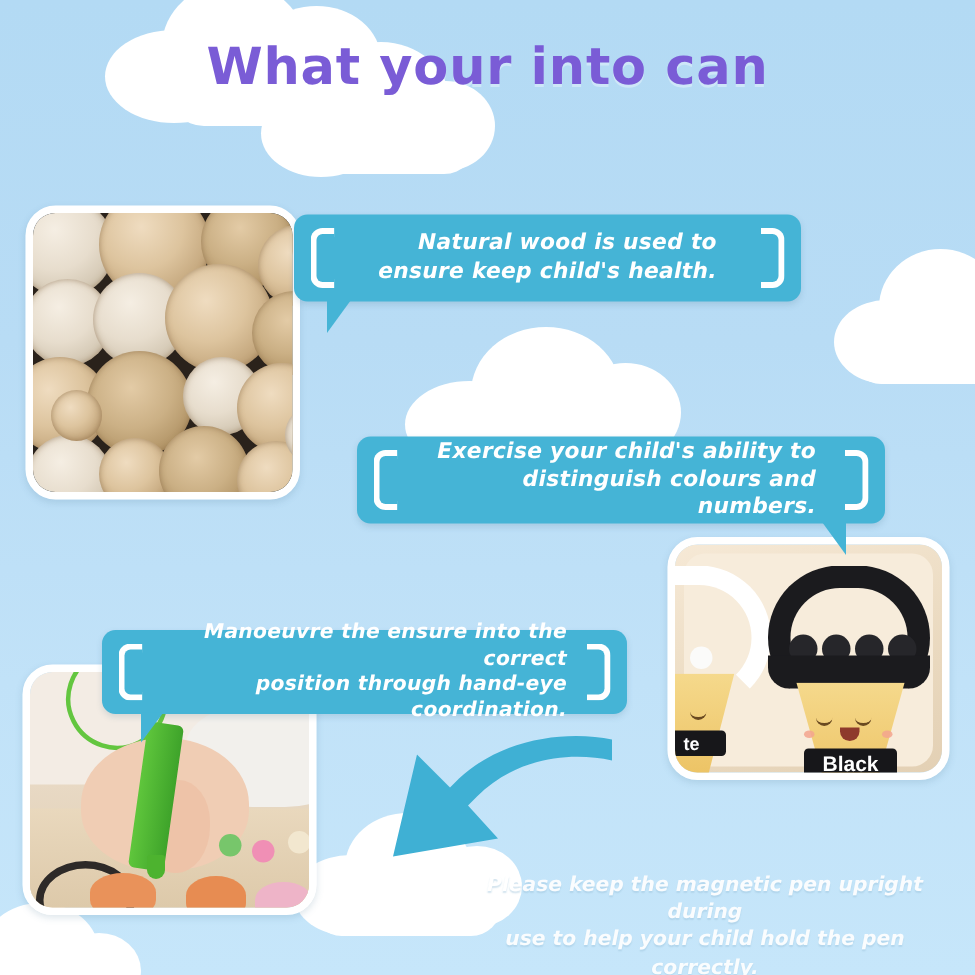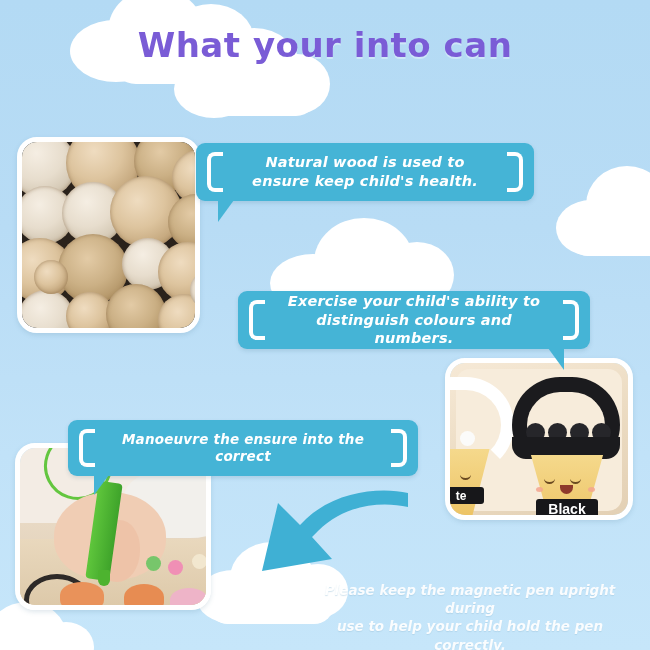--- a/index.html
+++ b/index.html
@@ -66,21 +66,21 @@
   
   .bubble{
     position:absolute;
     background:#45b4d6;
     border-radius:9px;
     box-sizing:border-box;
     color:#ffffff;
     font-family:"DejaVu Sans", sans-serif;
     font-weight:bold;
     font-style:italic;
-    text-align:center;
+    text-align:right;
     display:flex;align-items:center;justify-content:center;
     box-shadow:0 2px 4px rgba(60,110,140,.18);
   }
   .bubble .txt{padding:0 46px;line-height:1.28;letter-spacing:.2px;}
   
   .brk{position:absolute;border-color:#ffffff;border-style:solid;box-sizing:border-box;}
   .brk.l{left:11px;top:9px;bottom:9px;width:16px;border-width:4px 0 4px 4px;
     border-top-left-radius:8px;border-bottom-left-radius:8px;}
   .brk.r{right:11px;top:9px;bottom:9px;width:16px;border-width:4px 4px 4px 0;
     border-top-right-radius:8px;border-bottom-right-radius:8px;}
@@ -266,20 +266,21 @@
       <span>distinguish colours and numbers.</span>
     </span>
     <span class="tail" style="right:26px;top:57px;border-right:16px solid #45b4d6;border-bottom:22px solid transparent;border-left:0;"></span>
   </div>
 
   <div class="bubble" style="left:68px;top:420px;width:350px;height:56px;font-size:13.5px;">
     <span class="brk l"></span>
     <span class="brk r"></span>
     <span class="txt" style="padding:0 40px;">
       <span>Manoeuvre the ensure into the correct</span><br>
+      <span>position through hand-eye coordination.</span>
     </span>
     <span class="tail" style="left:26px;top:55px;border-left:15px solid #45b4d6;border-bottom:20px solid transparent;border-right:0;"></span>
   </div>
 
   <div class="caption" style="left:300px;top:581px;width:340px;">
     <span>Please keep the magnetic pen upright during</span><br>
     <span>use to help your child hold the pen correctly.</span>
   </div>
 
 </div>

